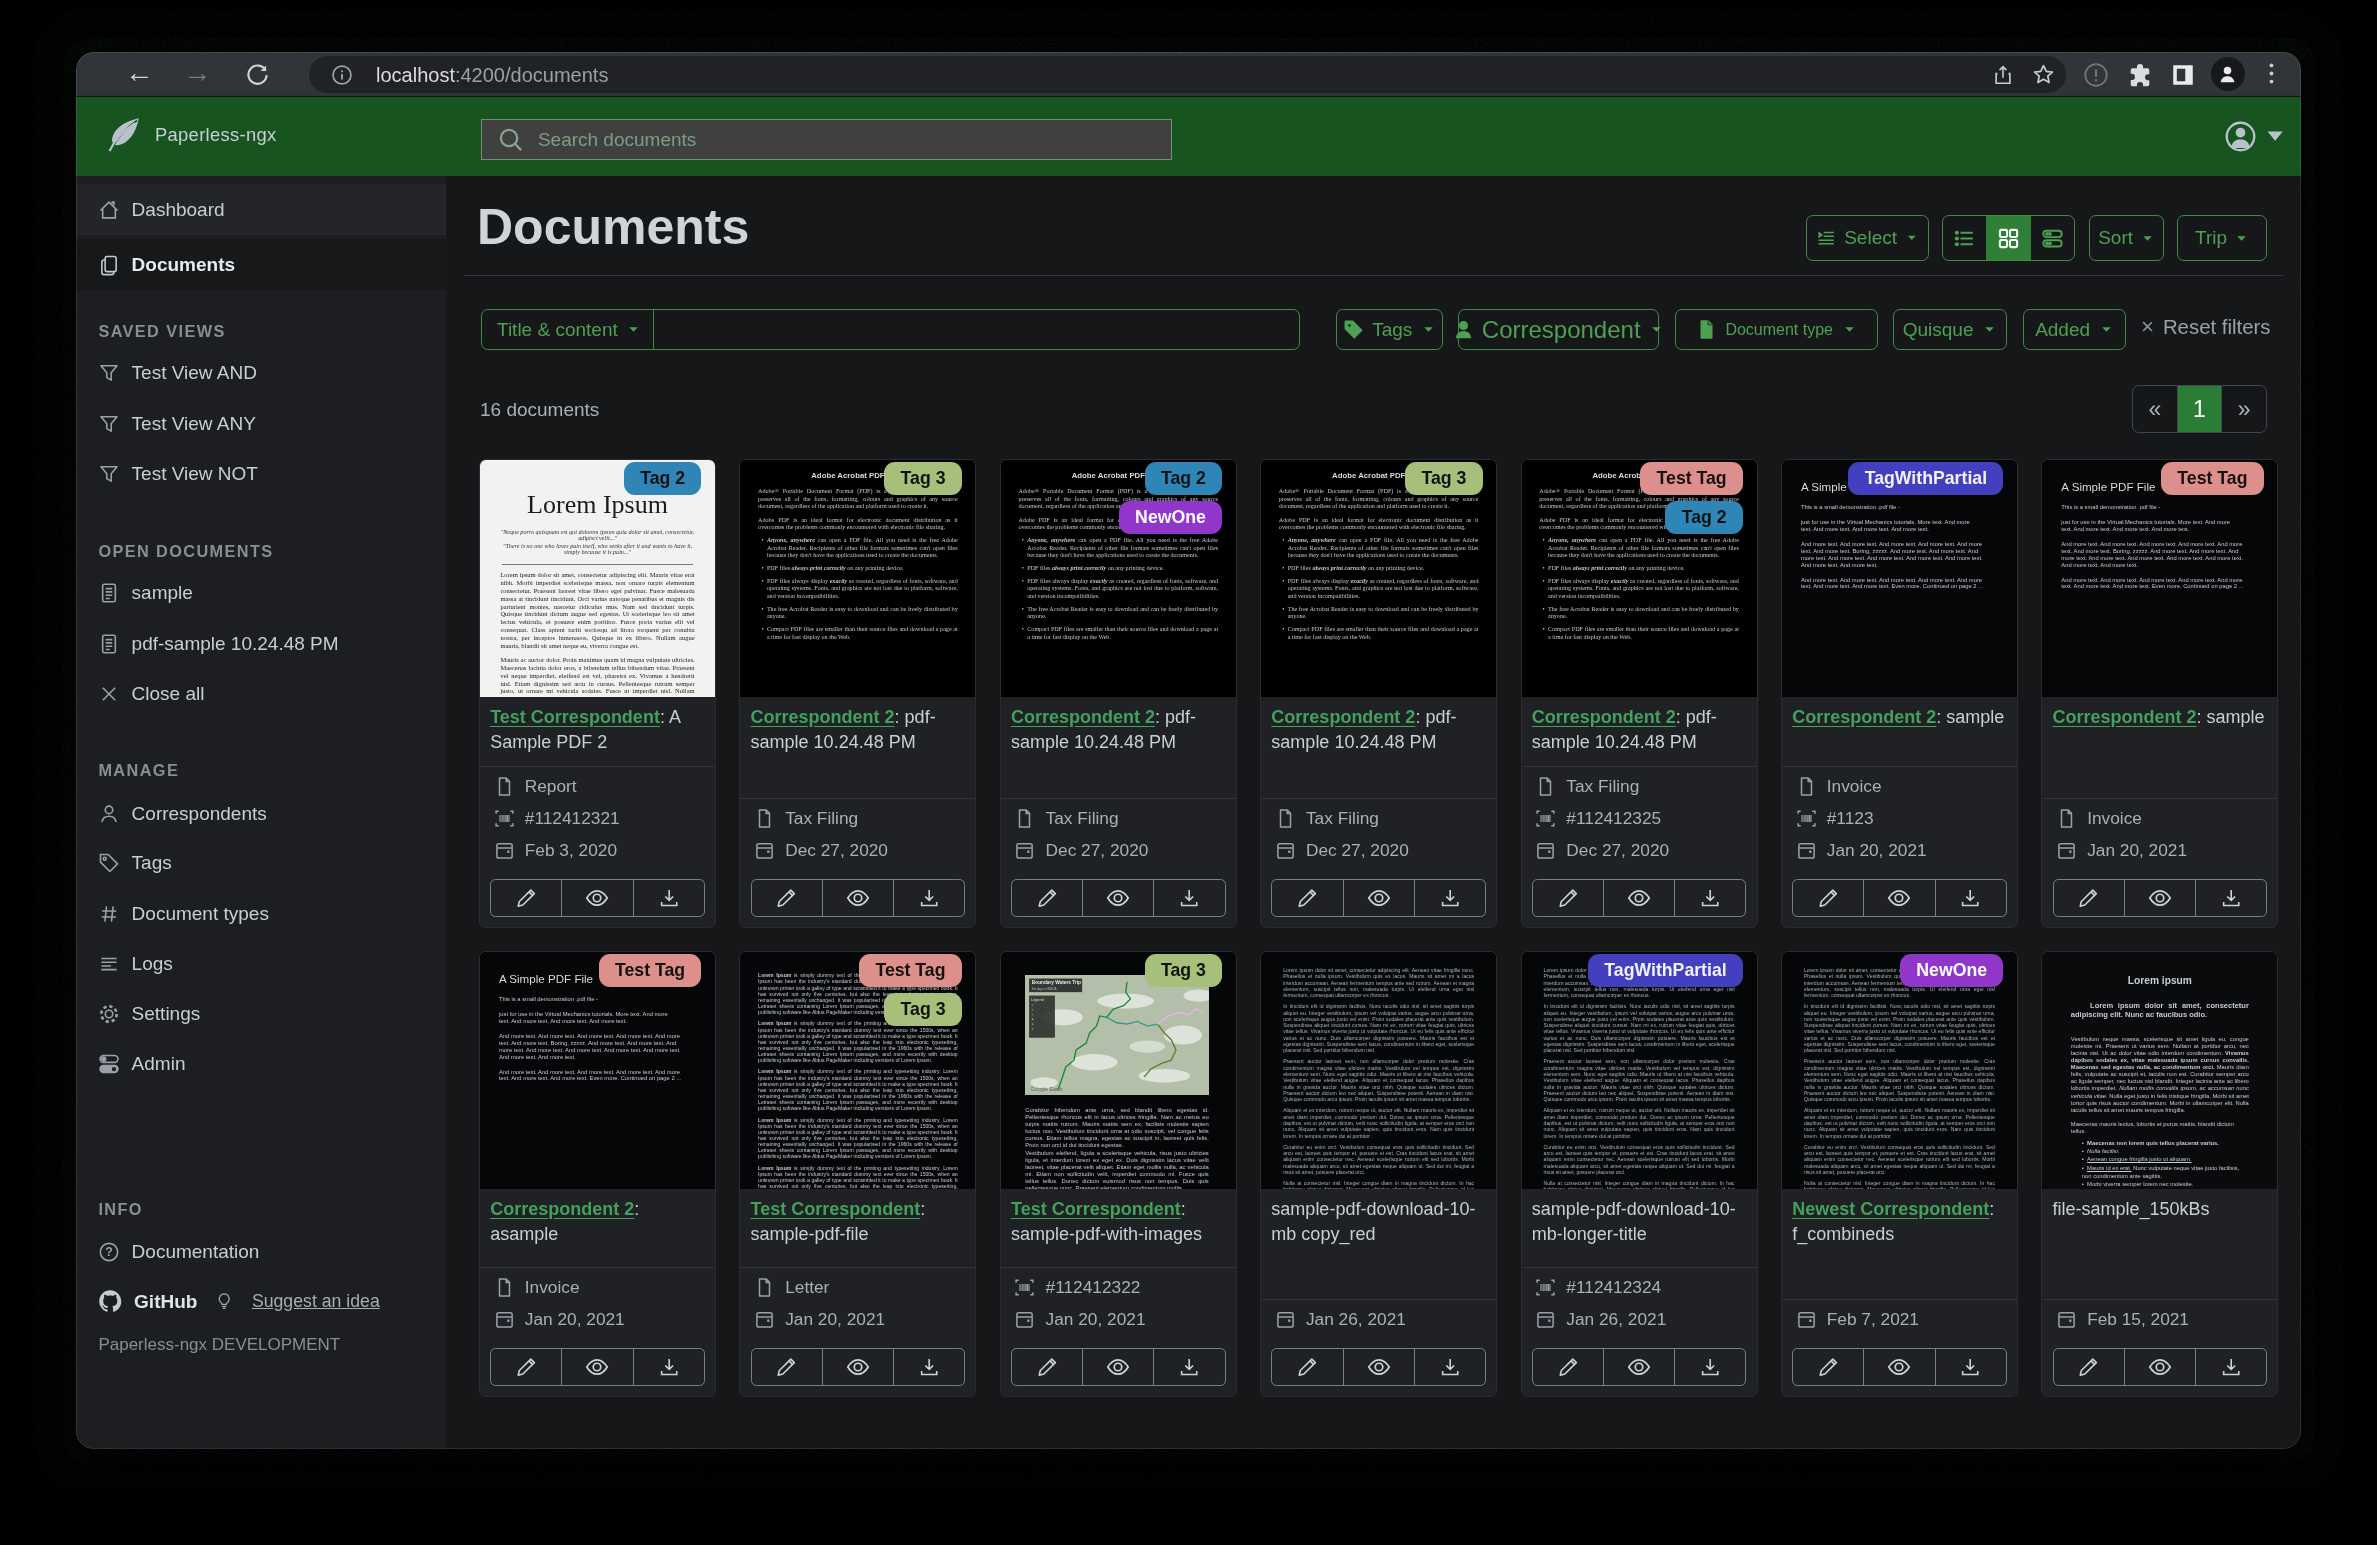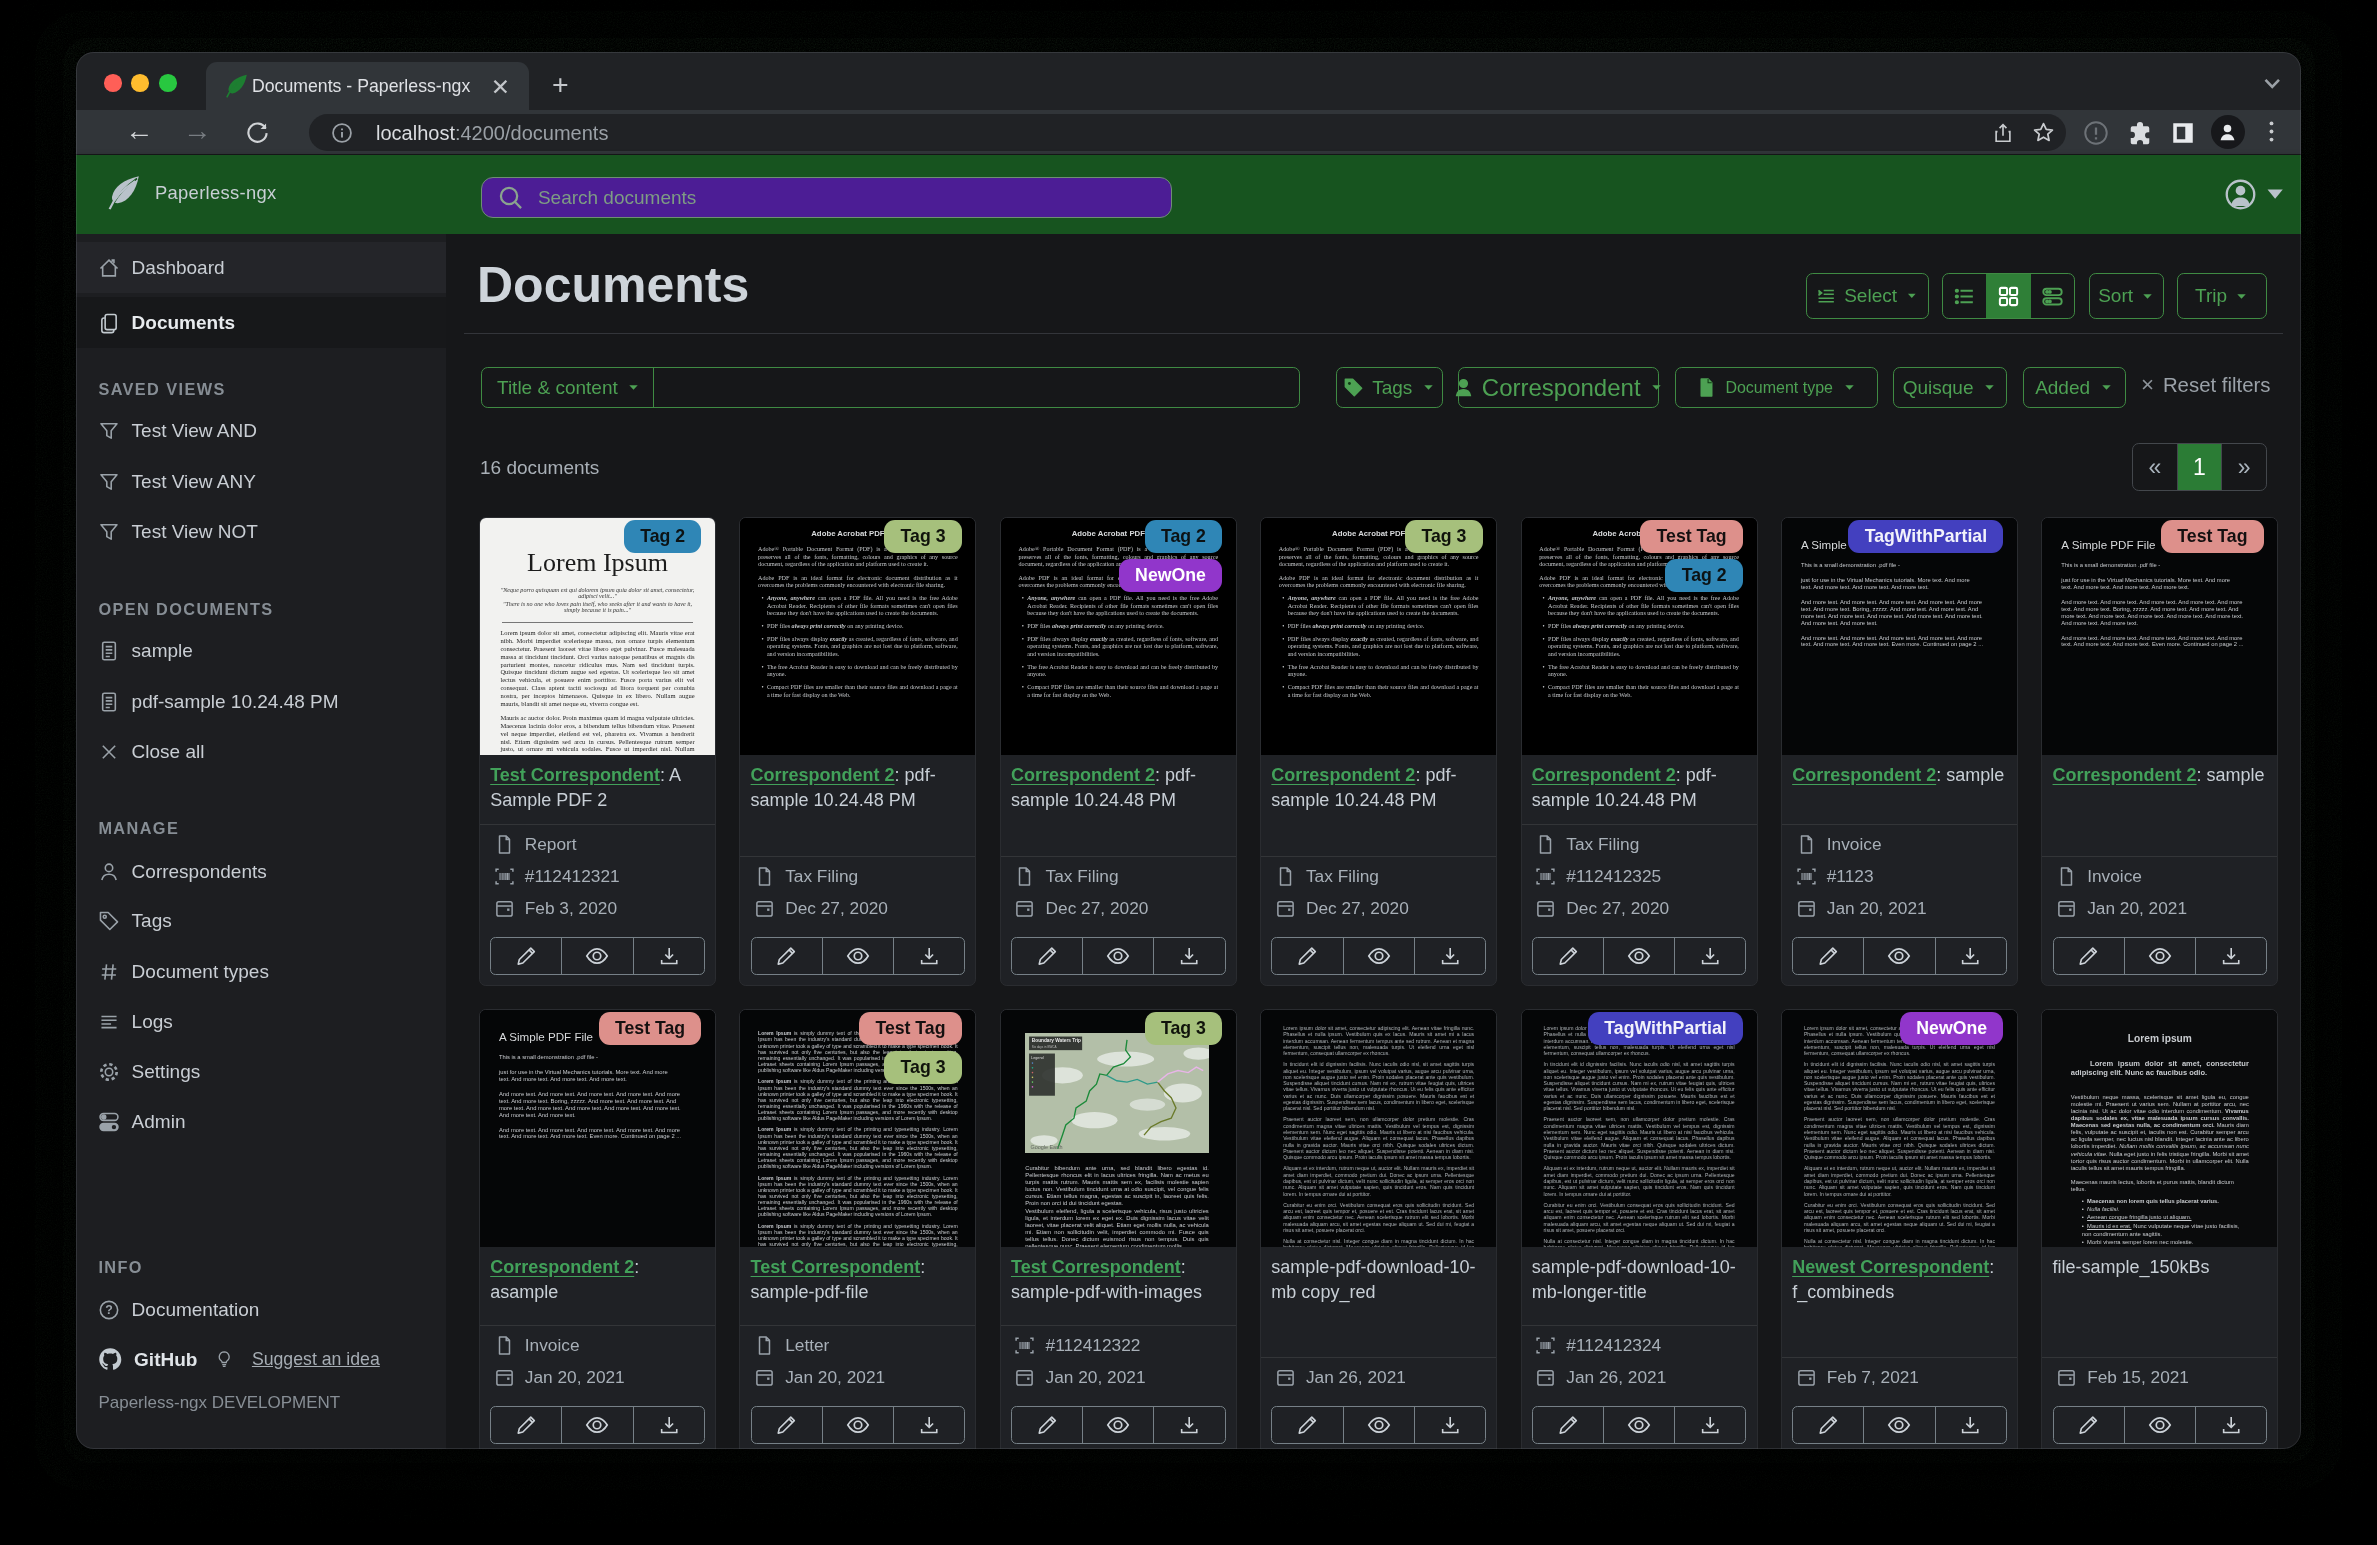--- a/index.html
+++ b/index.html
@@ -23,21 +23,21 @@
   .urlpill { position:absolute; left:233px; top:4.1px; width:1757px; height:37px;
     border-radius:18.4px; background:#202225; }
   .urltext { position:absolute; left:67px; top:8.2px; font-size:20px; color:#dadce0; }
   .urltext span { color:#9aa0a6; }
   
   .appheader { position:relative; height:79px; background:#17541f;
     box-shadow:0 2px 5.4px rgba(0,0,0,.5); }
   .brand { position:absolute; left:29px; top:20.4px; display:flex; align-items:center; }
   .brandname { margin-left:11px; font-size:18.4px; color:#c8cfd4; letter-spacing:0.3px; }
   .searchbox { position:absolute; left:405px; top:22px; width:691px; height:41px;
-    background:#4c1d95; border:1.4px solid #6e8f72; border-radius:12px;
+    background:#404040; border:1.4px solid #6e8f72; border-radius:0;
     display:flex; align-items:center; }
   .searchbox .ph { color:#7e9c84; font-size:19px; margin-left:13.6px; }
   .avatar { position:absolute; right:17.7px; top:24px; display:flex; align-items:center; }
   
   .appmain { position:relative; display:flex; height:1272px; }
   .sidebar { position:relative; width:370px; background:#1d1e21; flex:none; }
   .content { position:relative; flex:1; background:#161719; overflow:hidden; }
   
   .navitem { position:relative; height:51px; display:flex; align-items:center; padding-left:22px;
     color:#c9ced4; font-size:19px; }
@@ -98,37 +98,20 @@
   <svg width="2307" height="1479" viewBox="0 0 3394 2176">
       <rect width="3394" height="2176" filter="url(#nz)"></rect>
     </svg>
 </div>
 <div style="position:absolute;left:63px;top:38px;width:2252px;height:1425px;border-radius:26px;overflow:hidden;opacity:.26">
   <svg width="2252" height="1425" viewBox="0 0 3314 2096">
       <rect width="3314" height="2096" filter="url(#nz)"></rect>
     </svg>
 </div>
 <div class="window">
-  <div class="tabstrip">
-    <div class="tl" style="left:28px;background:#ff5f57"></div>
-    <div class="tl" style="left:55px;background:#febc2e"></div>
-    <div class="tl" style="left:83px;background:#28c840"></div>
-    <div class="tab">
-      <svg style="position:absolute;left:17.7px;top:11px" width="26" height="26" viewBox="0 0 26 24">
-          <path d="M22.8 0.8 C12.5 3.2 5.8 7.8 4.5 14.8 C4.1 17.6 5.8 19.6 8.4 19.4 C15.8 18.3 21 10.6 22.8 0.8 Z" fill="#1d7e31"></path>
-          <path d="M2.8 23.4 C5.8 16.2 11.5 9.8 20.3 4.2" fill="none" stroke="#1d7e31" stroke-width="1.5"></path>
-        </svg>
-      <div class="tabtitle">Documents - Paperless-ngx</div>
-      <div class="tabx">✕</div>
-    </div>
-    <div class="newtab">+</div>
-    <svg class="tabchev" width="24.5" height="24.5" viewBox="0 0 16 16" fill="none" stroke="#9aa0a6" stroke-width="1.7">
-        <path d="M3.6 5.8 L8 10.4 L12.4 5.8"></path>
-      </svg>
-  </div>
   <div class="navbar">
     <div class="nico" style="left:49px;top:4.1px">←</div>
     <div class="nico" style="left:107px;top:4.1px;color:#787d82">→</div>
     <svg style="position:absolute;left:168px;top:8.8px" width="27" height="27" viewBox="0 0 24 24">
         <path d="M19.2 8.4 A8.1 8.1 0 1 0 20.1 12.6" fill="none" stroke="#d0d3d6" stroke-width="1.9"></path>
         <path d="M19.6 3.9 L19.6 8.8 L14.7 8.8 Z" fill="#d0d3d6"></path>
       </svg>
     <div class="urlpill">
       <svg style="position:absolute;left:22px;top:7.5px" width="22" height="22" viewBox="0 0 16 16">
           <circle cx="8" cy="8" r="6.5" fill="none" stroke="#9aa0a6" stroke-width="1.3"></circle>

